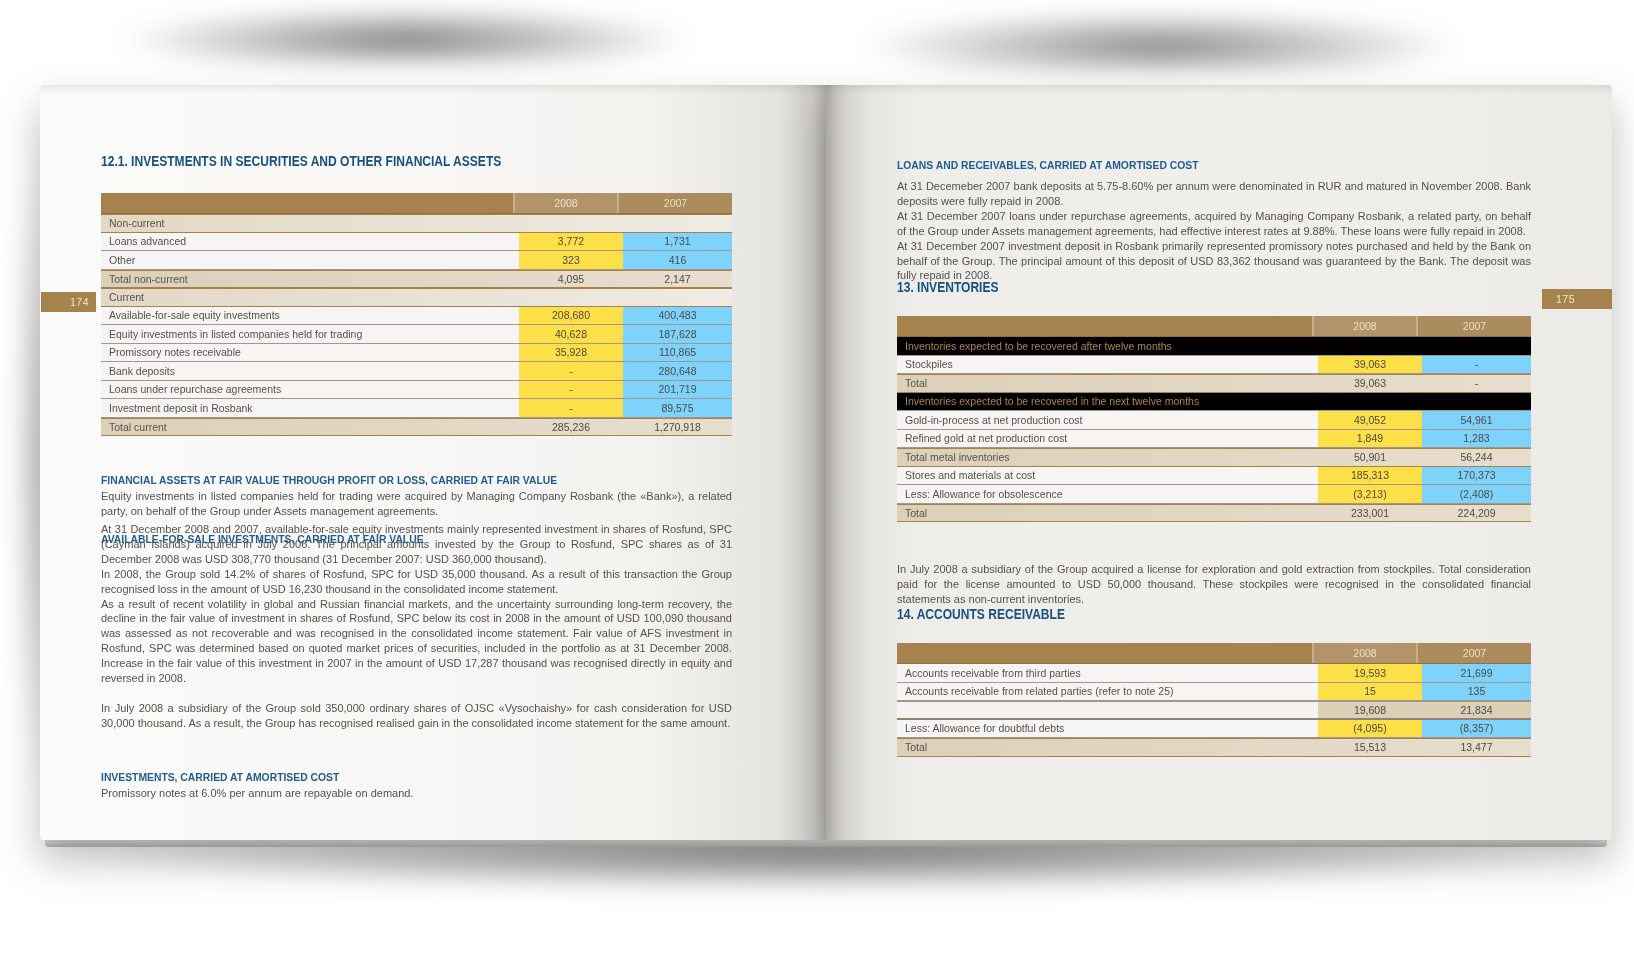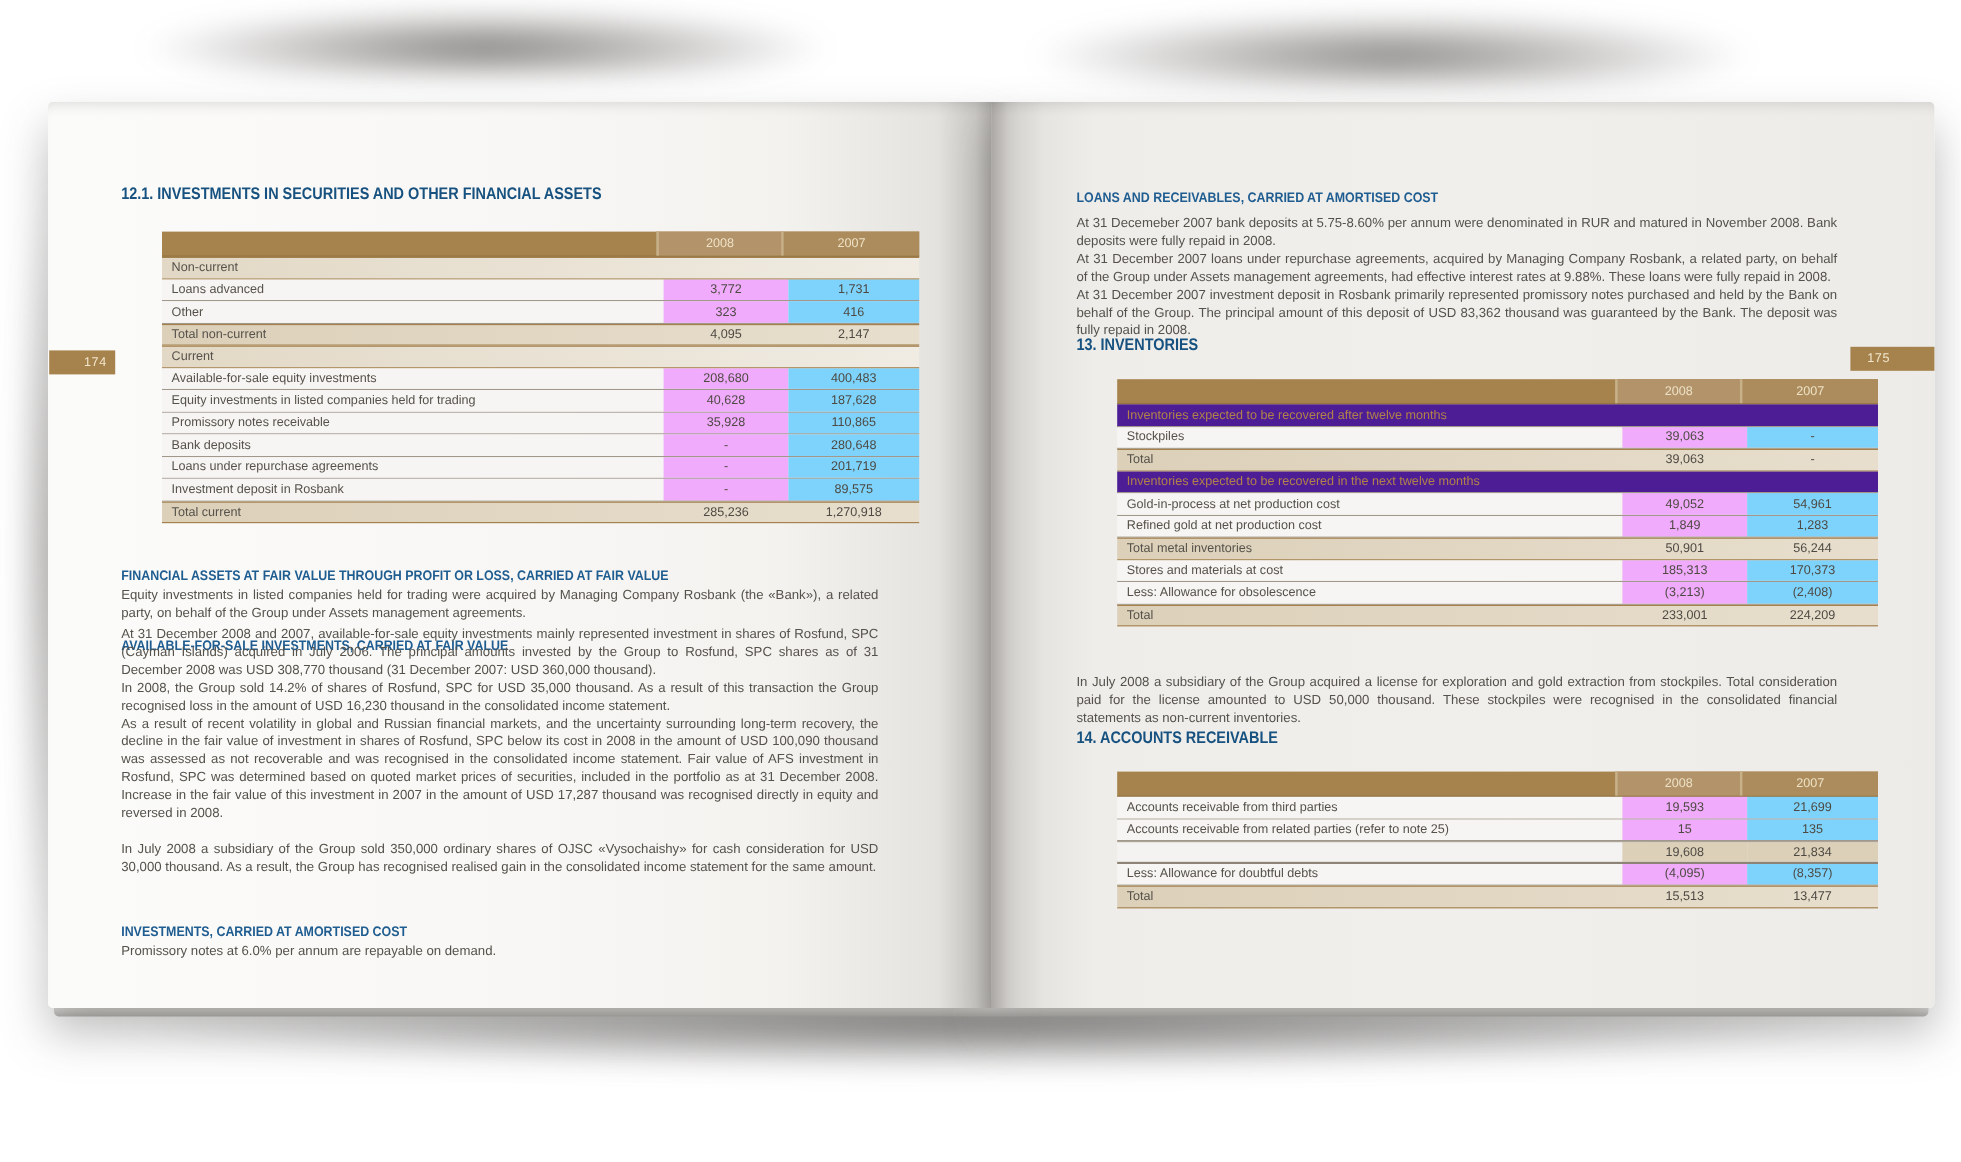--- a/index.html
+++ b/index.html
@@ -58,35 +58,35 @@
   }
   .h-sub {
     position:absolute; font-size:11.5px; font-weight:bold; color:#1F5D91;
     transform:scaleX(0.9); transform-origin:left center; white-space:nowrap;
   }
   .para { position:absolute; font-size:11px; line-height:14.9px; color:#55524B; text-align:justify; }
   .para p { margin:0; }
   .para p.gap { margin-top:15px; }
 
   
-  .fin-table { position:absolute; font-size:10.5px; color:#4E4A43;margin-left:34px; }
+  .fin-table { position:absolute; font-size:10.5px; color:#4E4A43; }
   .t-head { display:flex; height:21px; background:#A6824C; border-bottom:1px solid #8E7140; }
   .th-label { flex:1; }
   .th-v { display:flex; align-items:center; justify-content:center; color:#EDE1C5; border-left:2px solid #C7B189; }
   .th-2008 { width:104px; background:#B3936A; }
   .th-2007 { width:115px; background:#AC8C5C; }
   .t-row { display:flex; height:18.5px; border-bottom:1px solid #A1978A; }
   .t-row > div { display:flex; align-items:center; }
   .c-label { flex:1; padding-left:8px; background:#F6F5F3; color:#56524B; }
-  .c-v  { width:104px; justify-content:center; background:#f0abfc; }
+  .c-v  { width:104px; justify-content:center; background:#fde047; }
   .c-v2 { width:109px; justify-content:center; background:#7dd3fc; }
   .t-row.category { background:linear-gradient(to right,#E2D8C5,#F0ECE3); border-top:1px solid #A5814D; border-bottom:1px solid #A5814D; }
   .t-row.total    { background:linear-gradient(to right,#DCD0B9,#E7DECD); border-top:1px solid #A5814D; border-bottom:1px solid #A5814D; }
   .t-row.category > div, .t-row.total > div { background:transparent; }
-  .t-row.subheader { background:#4c1d95; }
+  .t-row.subheader { background:#000000; }
   .t-row.subheader > div { background:transparent; }
   .t-row.subheader .c-label { color:#B2824A; }
   .t-row.subtotal { border-top:1px solid #A1978A; border-bottom:2px solid #8D8376; }
   .t-row.subtotal .c-label { background:#F4F3F1; }
   .t-row.subtotal .c-v, .t-row.subtotal .c-v2 { background:#DCD0B9; }
 </style>
 </head>
 <body>
 
 <div class="scene">

